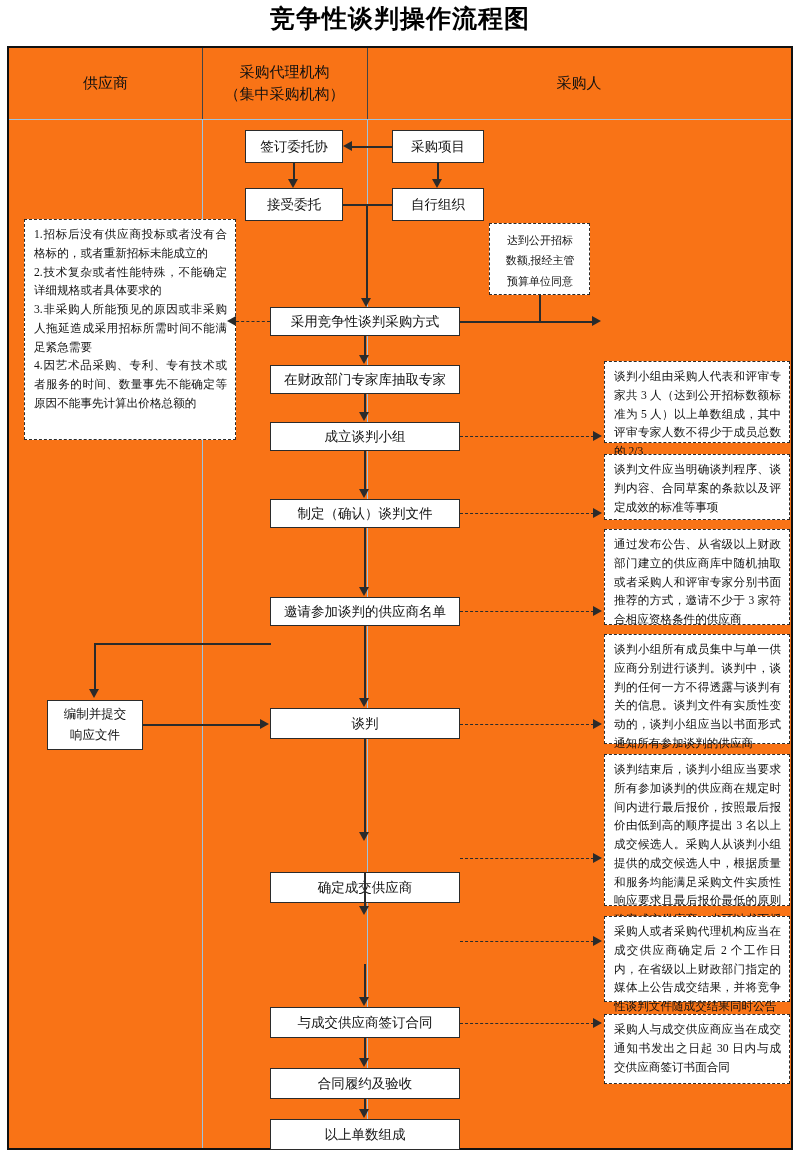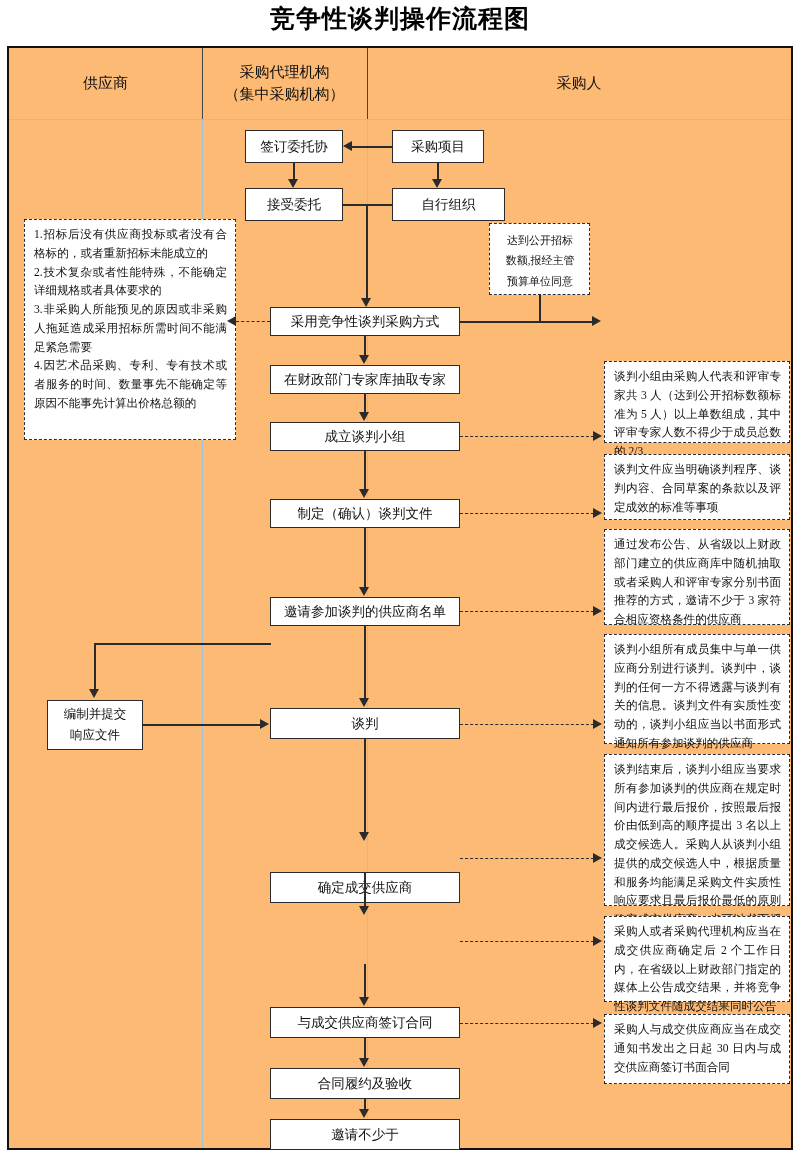--- a/index.html
+++ b/index.html
@@ -26,21 +26,21 @@
     letter-spacing: 1px;
     color: #000;
     font-family: "Liberation Sans", "DejaVu Sans", sans-serif;
   }
   
   #frame {
     position: absolute;
     left: 7px; top: 46px;
     width: 786px; height: 1104px;
     border: 2px solid #111;
-    background: #fdba74;
+    background: #f97316;
   }
   
   .lane-div {
     position: absolute;
     top: 0;
     width: 1px;
     height: 1100px;
     background: #9fc3de;
   }
   .lane-div.dark { background: #444; height: 71px; width: 1px; }
@@ -168,21 +168,21 @@
     <div class="node" style="left:383px; top:82px; width:92px; height:33px;">
       <span>采购项目</span>
     </div>
 
     <div class="ln h" style="left:343px; top:98px; width:40px;"></div>
     <div class="ar left" style="left:334px; top:93px;"></div>
 
     <div class="node" style="left:236px; top:140px; width:98px; height:33px;">
       <span>接受委托</span>
     </div>
-    <div class="node" style="left:383px; top:140px; width:113px; height:33px;">
+    <div class="node" style="left:383px; top:140px; width:92px; height:33px;">
       <span>自行组织</span>
     </div>
 
     <div class="ln v" style="left:284px; top:115px; height:16px;"></div>
     <div class="ar down" style="left:279px; top:131px;"></div>
 
     <div class="ln v" style="left:428px; top:115px; height:16px;"></div>
     <div class="ar down" style="left:423px; top:131px;"></div>
 
     <div class="ln h" style="left:334px; top:156px; width:49px;"></div>
@@ -238,21 +238,21 @@
     <div class="ln v" style="left:355px; top:916px; height:34px;"></div>
     <div class="ar down" style="left:350px; top:949px;"></div>
 
     <div class="node" style="left:261px; top:1020px; width:190px; height:31px;">
       <span>合同履约及验收</span>
     </div>
     <div class="ln v" style="left:355px; top:990px; height:21px;"></div>
     <div class="ar down" style="left:350px; top:1010px;"></div>
 
     <div class="node" style="left:261px; top:1071px; width:190px; height:31px;">
-      <span>邀请不少于</span>
+      <span>以上单数组成</span>
     </div>
     <div class="ln v" style="left:355px; top:1051px; height:11px;"></div>
     <div class="ar down" style="left:350px; top:1061px;"></div>
 
     <div class="node small" style="left:38px; top:652px; width:96px; height:50px; line-height:1.7;">
       <span>
         <span>编制并提交</span><br>
         <span>响应文件</span>
       </span>
     </div>

